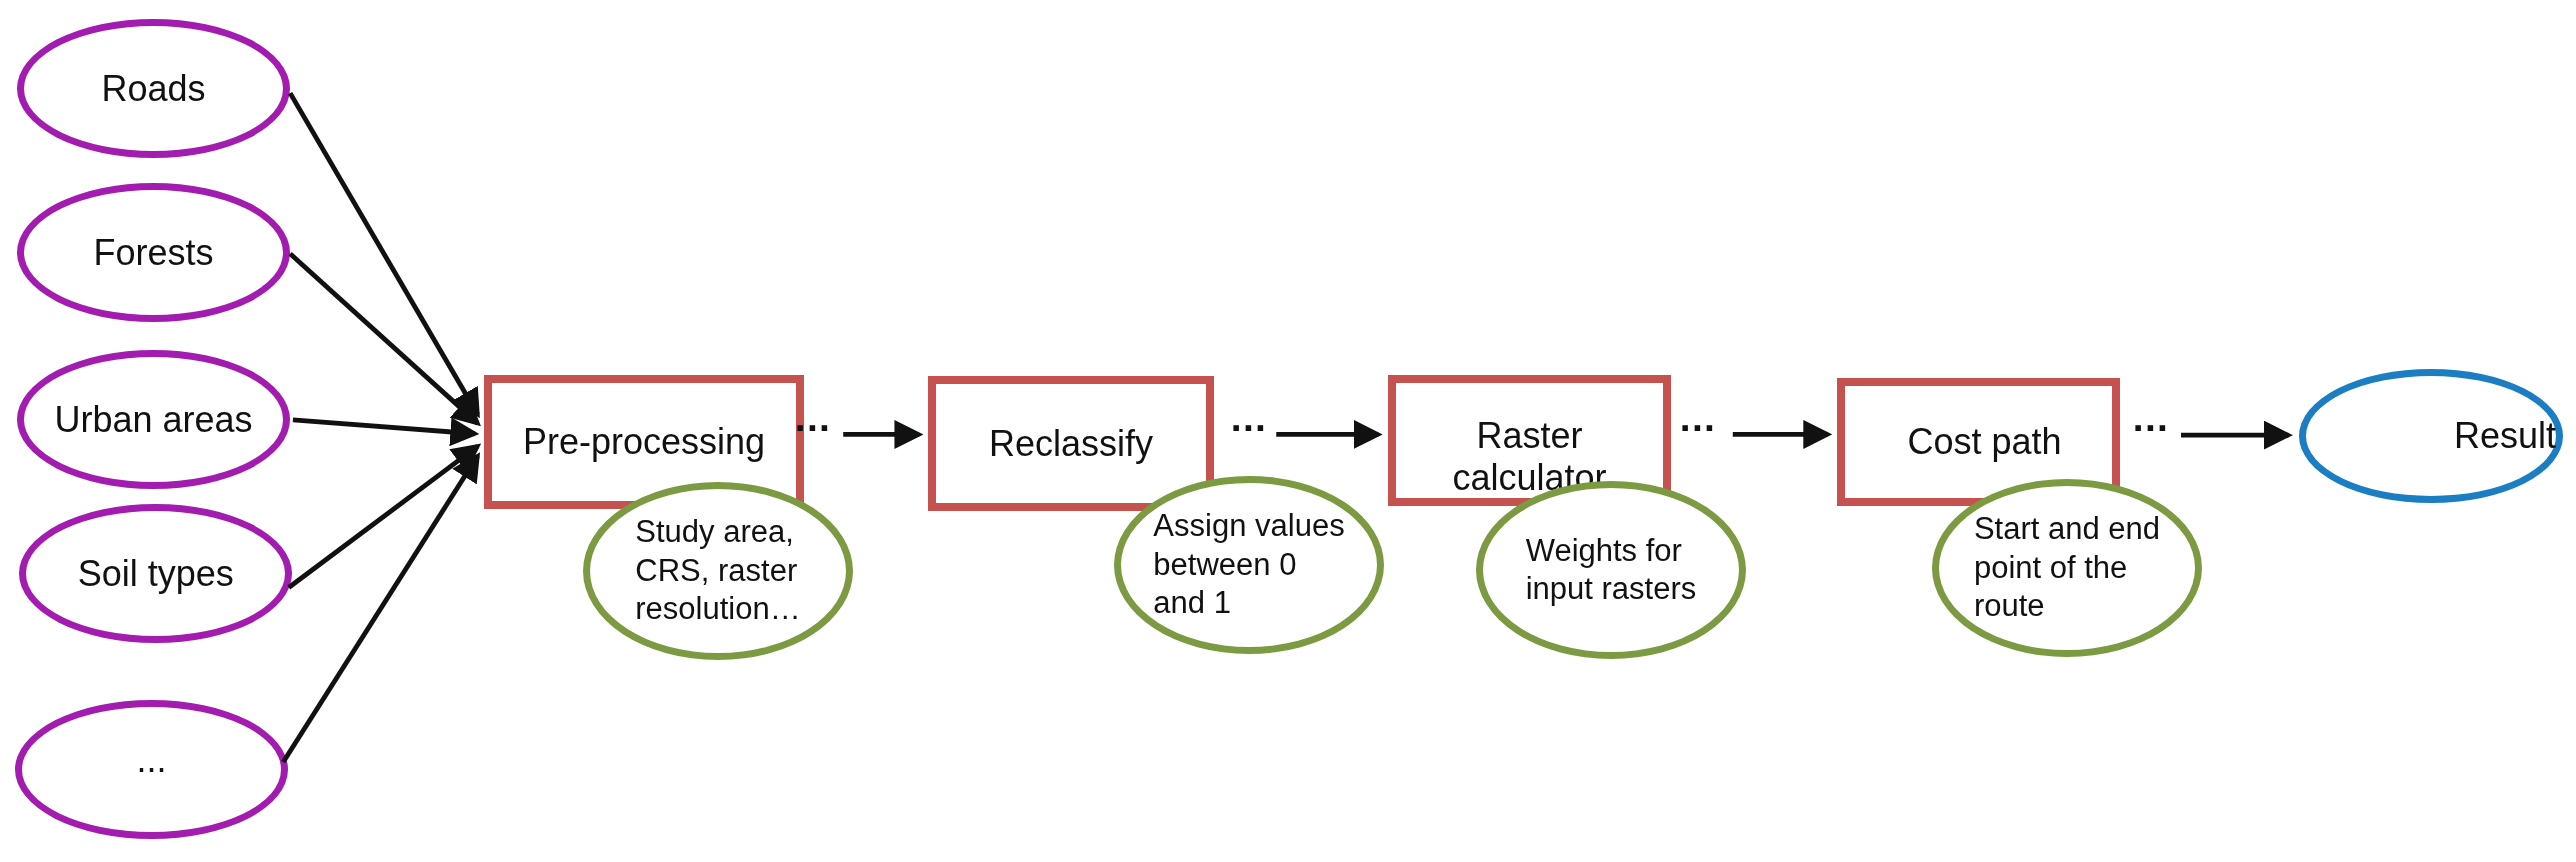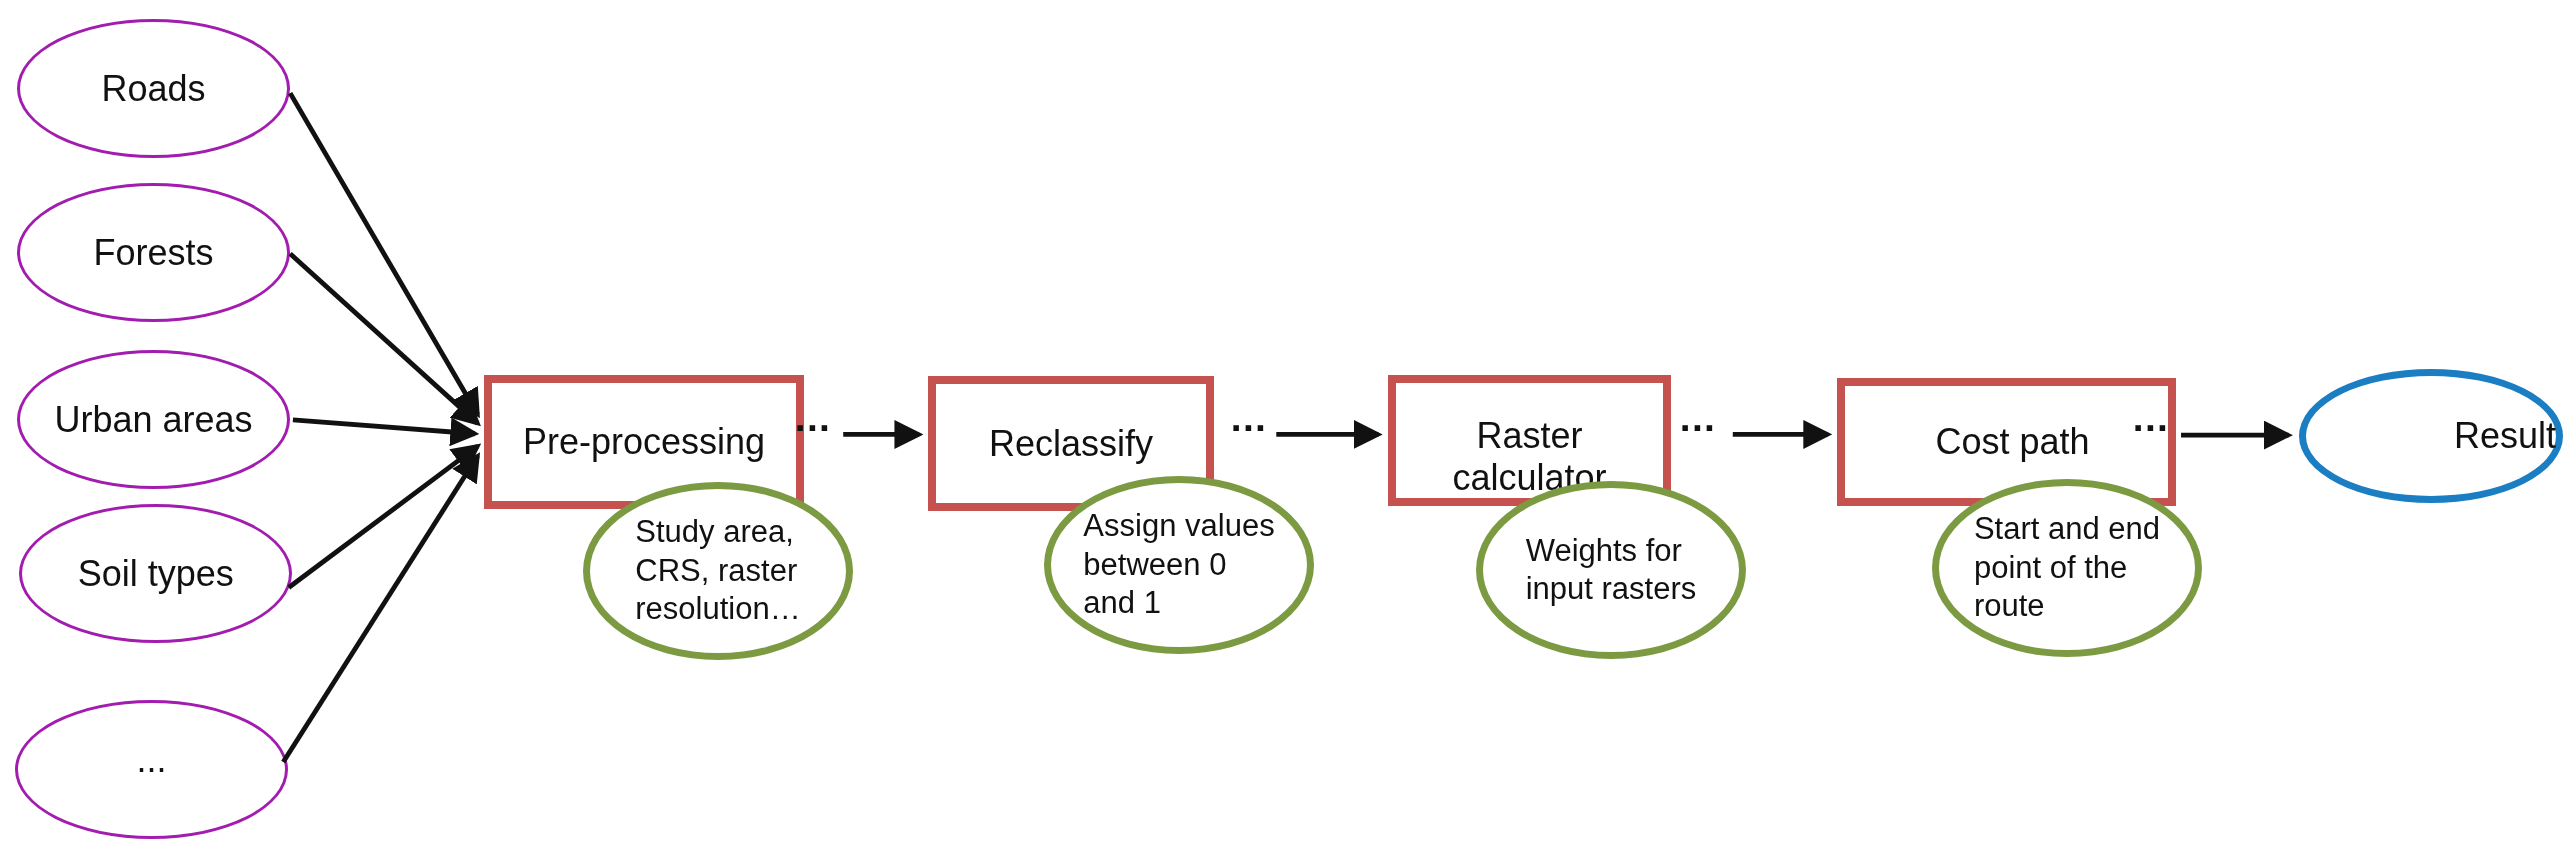--- a/index.html
+++ b/index.html
@@ -18,21 +18,21 @@
     text-align:center;
     background:#ffffff;
   }
   .node .label{
     white-space:pre-line;
     line-height:1.15;
   }
   
   .input{
     width:273px;height:139px;
-    border:3px solid #a21caf;
+    border:7px solid #a21caf;
     border-radius:50%;
     font-size:36px;
   }
   
   .step{
     border:8.3px solid #c5524f;
     font-size:36px;
   }
   
   .note{
@@ -95,34 +95,34 @@
   <div class="node step" style="left:484px;top:375px;width:320px;height:134px;">
     <span class="label">Pre-processing</span>
   </div>
   <div class="node step" style="left:928px;top:376px;width:286px;height:135px;justify-content:center;">
     <span class="label">Reclassify</span>
   </div>
   <div class="node step" style="left:1388px;top:375px;width:283px;height:131px;align-items:flex-end;">
     <span class="label">Raster
 calculator</span>
   </div>
-  <div class="node step" style="left:1837px;top:378px;width:339px;height:128px;padding-left:12px;">
+  <div class="node step" style="left:1837px;top:378px;width:283px;height:128px;padding-left:12px;">
     <span class="label">Cost path</span>
   </div>
 
   <div class="node result" style="left:2299px;top:369px;justify-content:flex-end;">
     <span class="label">Result</span>
   </div>
 
   <div class="node note" style="left:583px;top:482px;">
     <span class="note-text">Study area,
 CRS, raster
 resolution…</span>
   </div>
-  <div class="node note" style="left:1044px;top:476px;">
+  <div class="node note" style="left:1114px;top:476px;">
     <span class="note-text">Assign values
 between 0
 and 1</span>
   </div>
   <div class="node note" style="left:1476px;top:481px;">
     <span class="note-text">Weights for
 input rasters</span>
   </div>
   <div class="node note" style="left:1932px;top:479px;">
     <span class="note-text">Start and end

